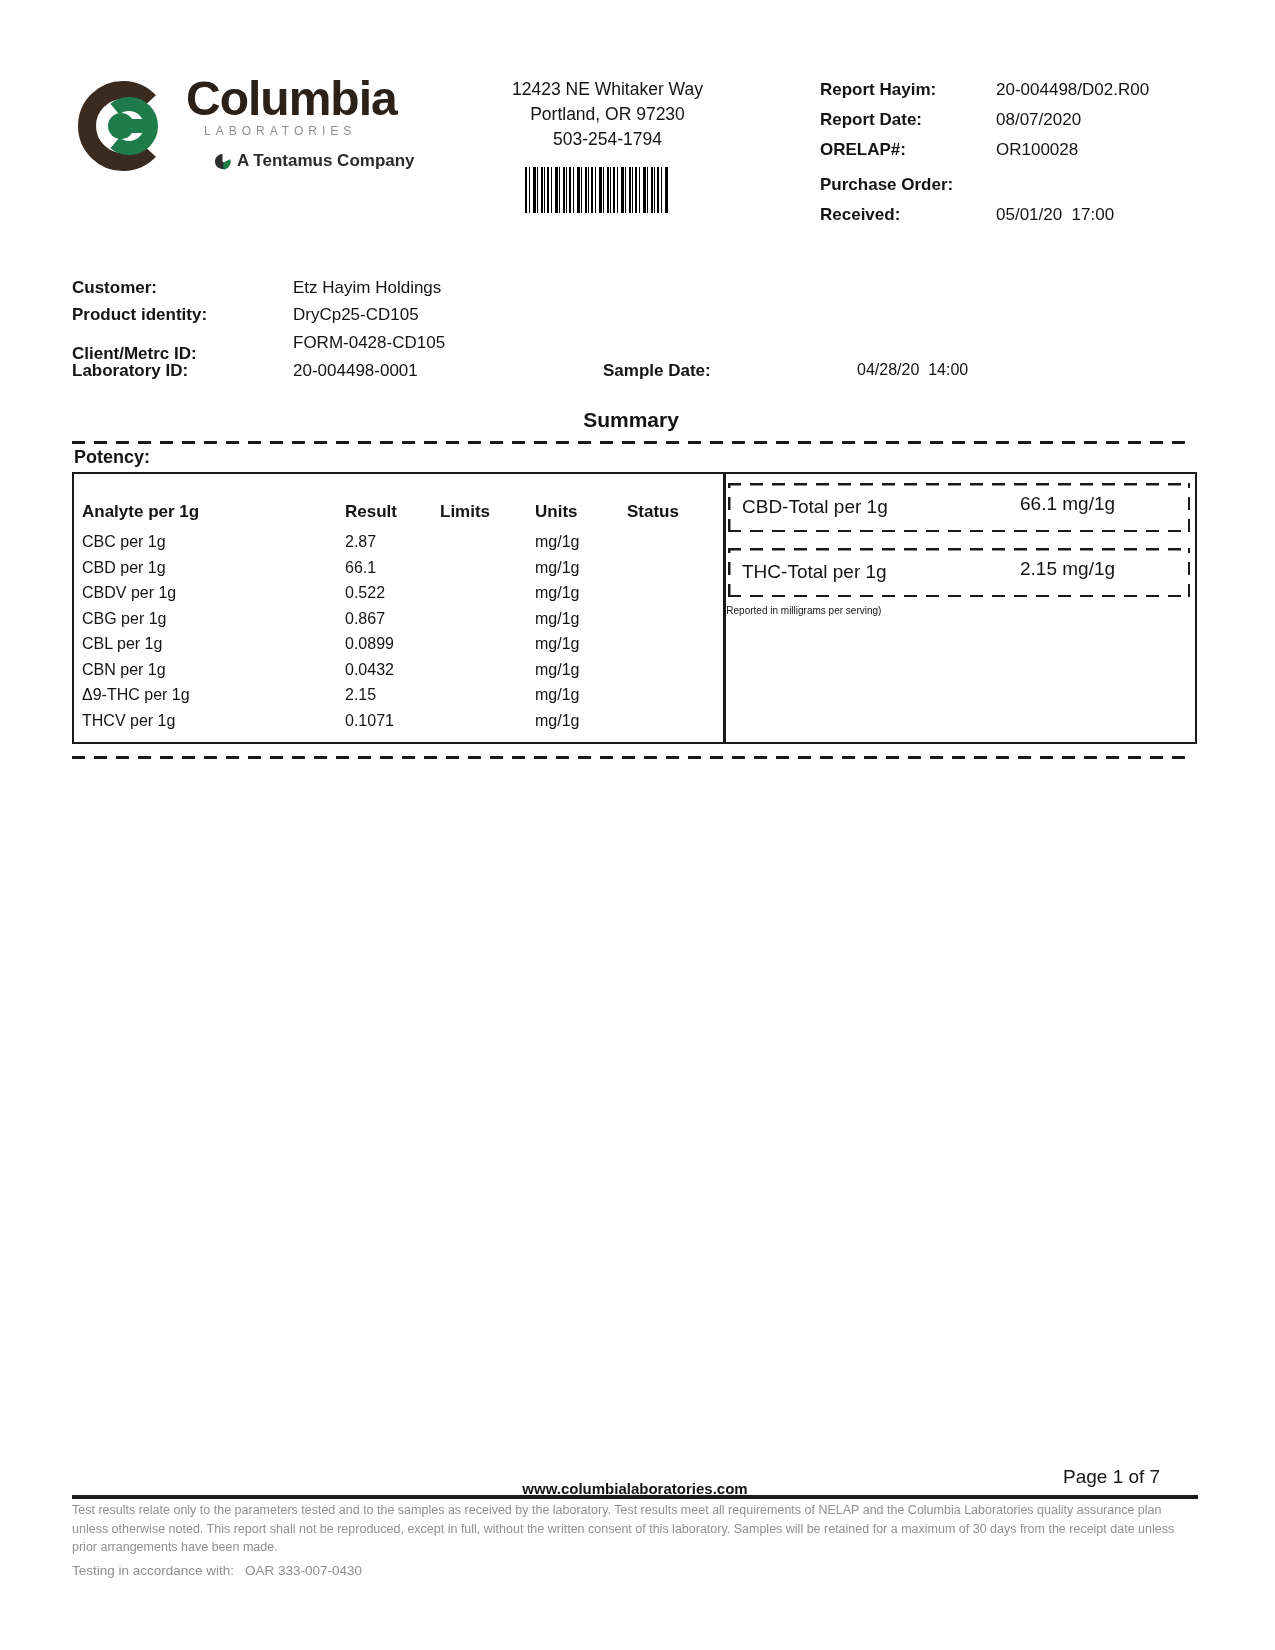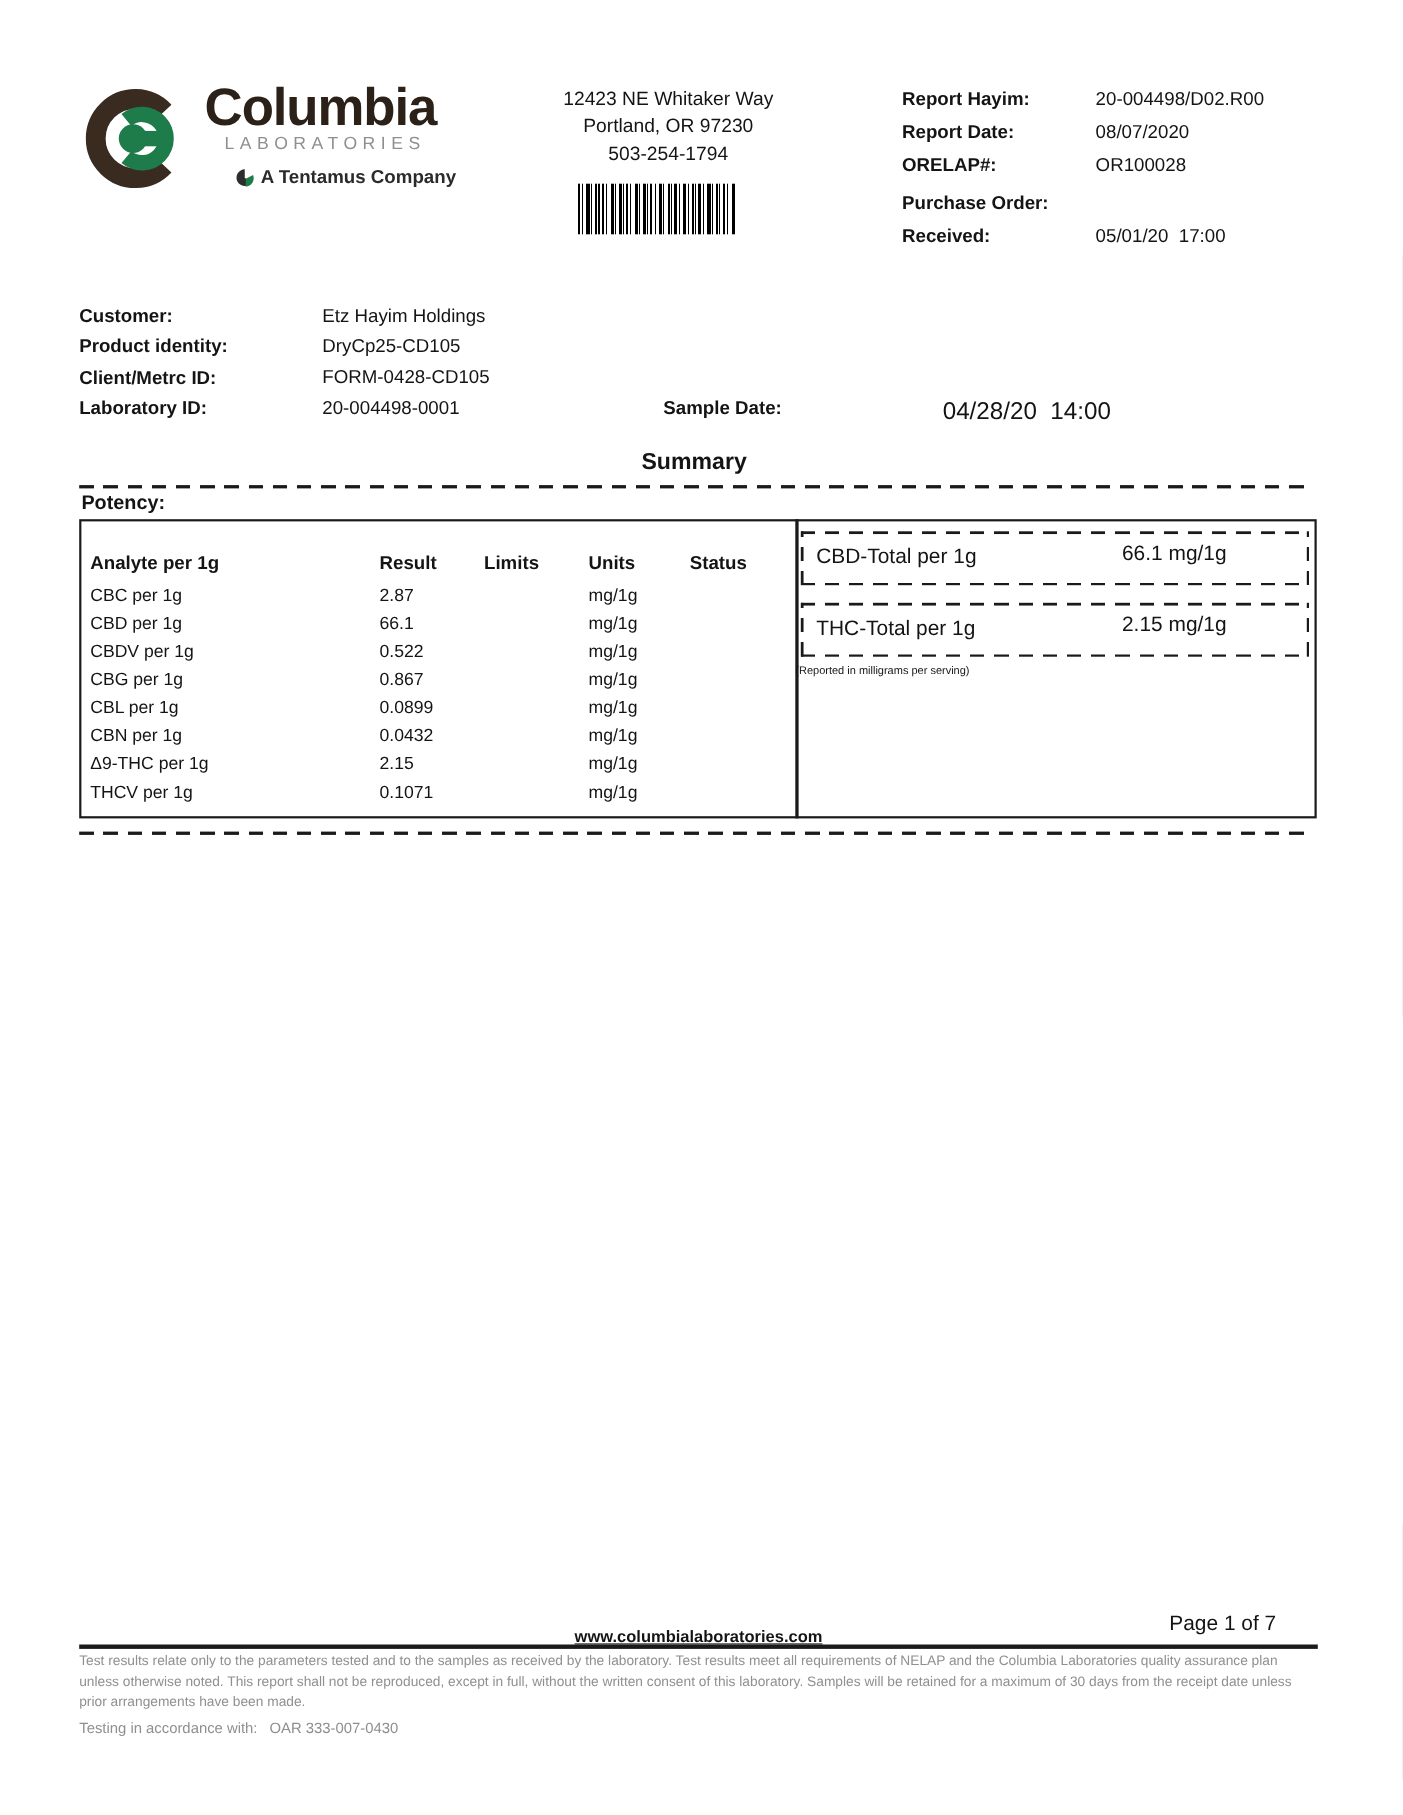--- a/index.html
+++ b/index.html
@@ -4,21 +4,21 @@
 <style>
   html,body{margin:0;padding:0;background:#e8e8e8;}
   #page{position:relative;width:1275px;height:1650px;background:#ffffff;margin:0 auto;
         font-family:"Liberation Sans","DejaVu Sans",sans-serif;color:#141414;overflow:hidden;}
   .abs{position:absolute;}
   .b{font-weight:bold;}
   .pre{white-space:pre;}
 
   
   #logo-text-brand{left:186px;top:74px;font-size:48px;font-weight:bold;color:#2b2118;letter-spacing:-1px;line-height:50px;}
-  #logo-text-sub{left:204px;top:122px;font-size:16px;color:#8f8f8f;letter-spacing:5px;line-height:18px;}
+  #logo-text-sub{left:204px;top:122px;font-size:12px;color:#8f8f8f;letter-spacing:5px;line-height:18px;}
   #logo-tagline{left:213px;top:151px;display:flex;align-items:center;gap:5px;}
   #logo-tagline span{font-size:17px;font-weight:bold;color:#2b2b2b;}
   #address{left:455px;top:77px;width:305px;text-align:center;font-size:17.5px;line-height:25px;}
   #barcode{left:525px;top:167px;width:144px;height:46px;
      background:repeating-linear-gradient(90deg,#000 0 2px,#fff 2px 4px,#000 4px 5px,#fff 5px 8px,#000 8px 11px,#fff 11px 12px,#000 12px 13px,#fff 13px 16px,#000 16px 18px,#fff 18px 19px,#000 19px 20px,#fff 20px 22px);}
   .rep-row{position:absolute;left:820px;width:380px;}
   .rep-label{position:absolute;left:0;font-size:17px;font-weight:bold;}
   .rep-value{position:absolute;left:176px;font-size:17px;}
 
   
@@ -105,26 +105,26 @@
   </div>
   <div class="rep-row" style="top:205px;">
     <span class="rep-label">Received:</span>
     <span class="rep-value pre">05/01/20  17:00</span>
   </div>
 
   <span class="smp-label" style="top:278px;">Customer:</span>
   <span class="smp-value" style="top:278px;">Etz Hayim Holdings</span>
   <span class="smp-label" style="top:305px;">Product identity:</span>
   <span class="smp-value" style="top:305px;">DryCp25-CD105</span>
-  <span class="smp-label" style="top:334px;">Client/Metrc ID:</span>
+  <span class="smp-label" style="top:344px;">Client/Metrc ID:</span>
   <span class="smp-value" style="top:333px;">FORM-0428-CD105</span>
   <span class="smp-label" style="top:361px;">Laboratory ID:</span>
   <span class="smp-value" style="top:361px;">20-004498-0001</span>
   <span class="abs b" style="left:603px;top:361px;font-size:17px;">Sample Date:</span>
-  <span class="abs pre" style="left:857px;top:361px;font-size:22px;">04/28/20  14:00</span>
+  <span class="abs pre" style="left:857px;top:361px;font-size:16px;">04/28/20  14:00</span>
 
   <div class="abs" id="summary-title">Summary</div>
   <div class="abs dashline" id="dash-top"></div>
   <div class="abs" id="potency-label">Potency:</div>
 
   <div class="abs" id="summary-box"></div>
   <div class="abs" id="summary-divider"></div>
 
   <span class="th col-analyte" style="top:502px;">Analyte per 1g</span>
   <span class="th col-result" style="top:502px;">Result</span>

